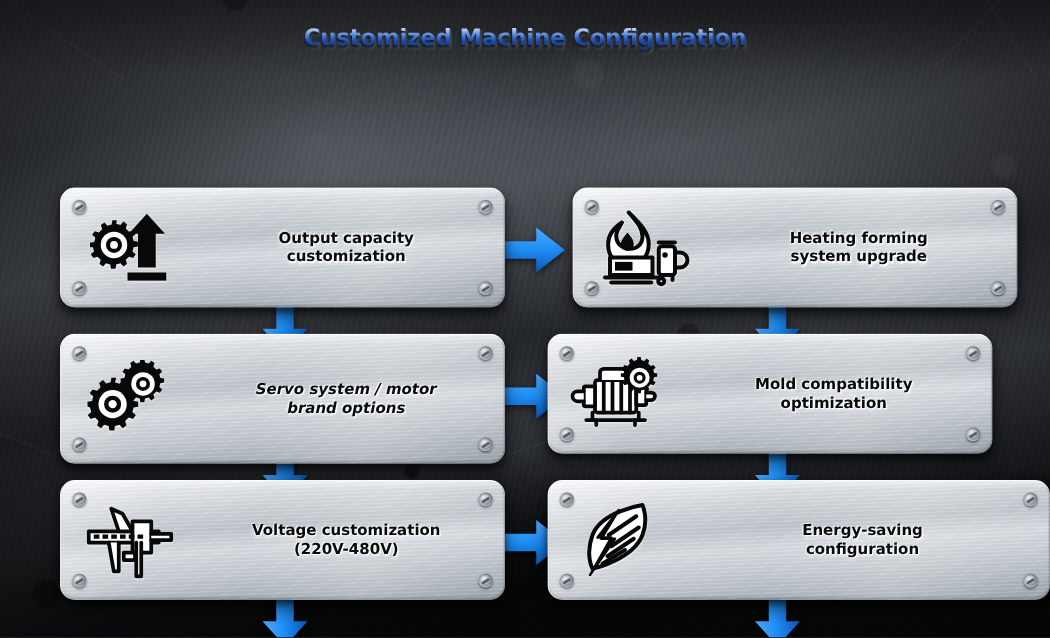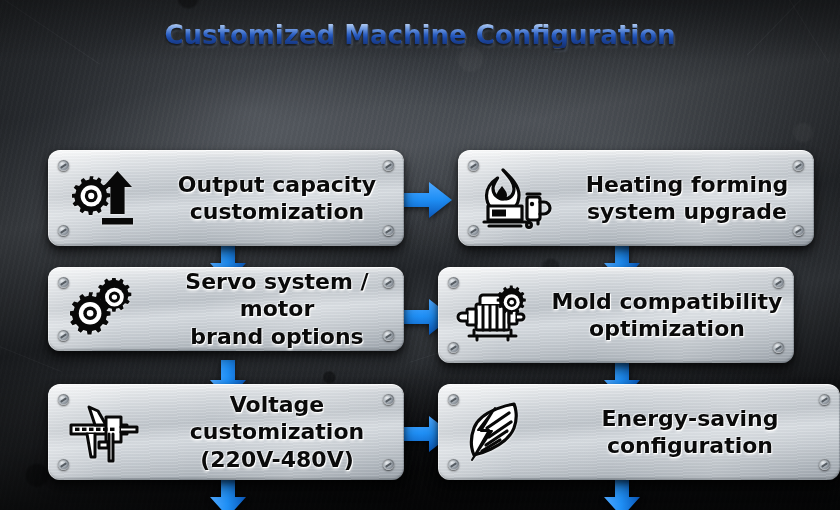--- a/index.html
+++ b/index.html
@@ -70,21 +70,21 @@
     font-family:"DejaVu Sans", sans-serif;
     font-size:55px; font-weight:bold; letter-spacing:-1px; line-height:1;
     color:transparent;
     -webkit-text-stroke:3px rgba(8,12,20,.9);
     z-index:-1; transform:scaleX(1.02);
   }
 
   .sub-title {
     margin-top:6px;
     font-family:"DejaVu Sans", sans-serif;
-    font-size:26px; font-weight:bold; letter-spacing:0px; line-height:1;
+    font-size:18px; font-weight:bold; letter-spacing:0px; line-height:1;
     background:linear-gradient(180deg,#cfe0f7 0%, #7ca4e4 22%, #2f62c4 48%, #1b49a8 62%, #15306f 100%);
     -webkit-background-clip:text; background-clip:text;
     color:transparent; -webkit-text-fill-color:transparent;
     filter:drop-shadow(0 2px 1px rgba(0,0,0,.8)) drop-shadow(1px 1px 0 rgba(170,195,235,.35));
     display:inline-block;
   }
 
   
   .plate {
     position:absolute;
@@ -147,21 +147,21 @@
     margin-left:14px;
     color:#080808;
   }
   .plate-icon svg { display:block; filter:drop-shadow(0 1px 1px rgba(255,255,255,.65)); }
 
   .plate-label {
     position:relative; z-index:6;
     flex:1 1 auto;
     text-align:center;
     font-family:"DejaVu Sans", sans-serif;
-    font-size:22px; font-weight:bold; line-height:1.25;
+    font-size:12px; font-weight:bold; line-height:1.25;
     color:#0a0a0a;
     padding:0 0 0 2px;
     text-shadow:
       1px 1px 0 rgba(255,255,255,.95),
      -1px -1px 0 rgba(255,255,255,.55),
       0 2px 3px rgba(255,255,255,.8);
     white-space:pre-line;
   }
 
   
@@ -361,21 +361,21 @@
           <circle cx="55" cy="38" r="2.2" fill="#080808" stroke="none"></circle>
           <path d="M52 54 v4 M61 54 v4"></path>
           <circle cx="52" cy="59" r="2.4" fill="#fff"></circle>
         </g>
       </svg>
     </div>
     <div class="plate-label">Heating  forming
 system upgrade</div>
   </div>
 
-  <div class="plate" style="left:48px;top:267px;width:356px;height:84px;">
+  <div class="plate" style="left:48px;top:267px;width:356px;height:104px;font-style:italic;">
     <span class="screw sc-tl">
         <i></i>
       </span>
     <span class="screw sc-tr">
         <i></i>
       </span>
     <span class="screw sc-bl">
         <i></i>
       </span>
     <span class="screw sc-br">

